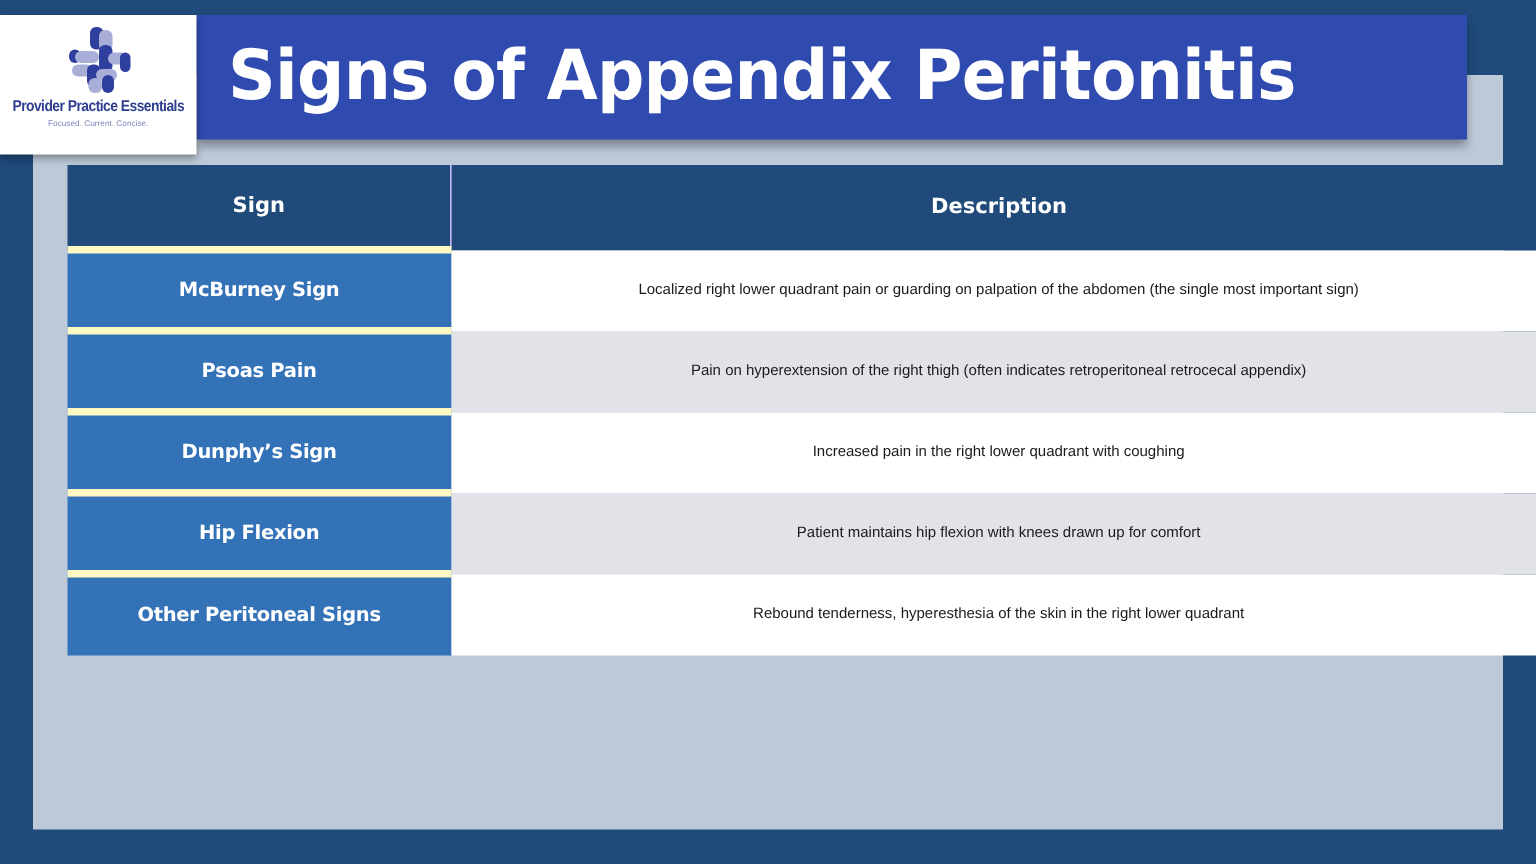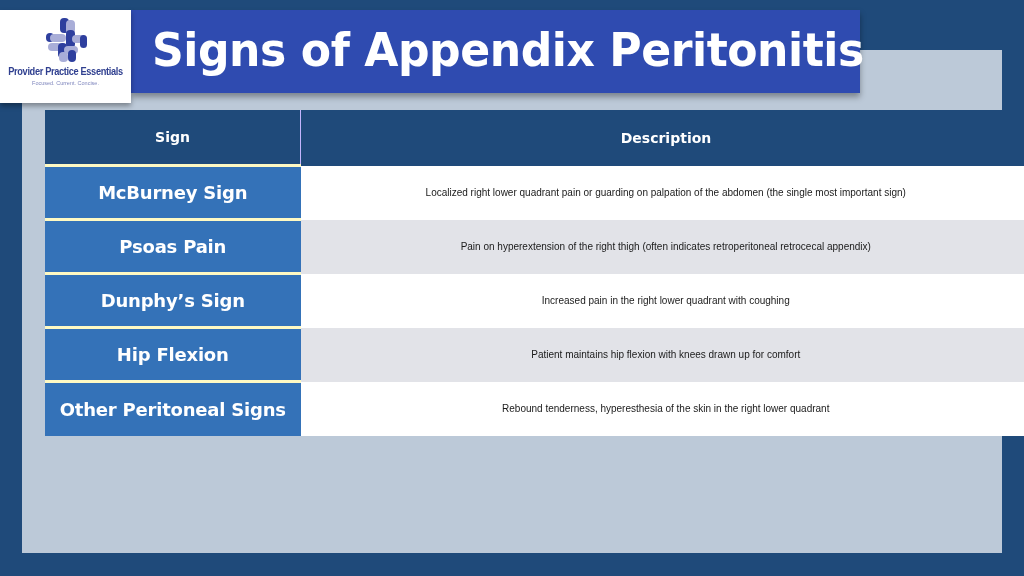--- a/index.html
+++ b/index.html
@@ -62,21 +62,21 @@
       text-align: center;
       font-family: "Liberation Sans", sans-serif;
       font-size: 5.5px;
       color: #7f86bd;
       white-space: nowrap;
     }
     .title-banner {
       position: absolute;
       left: 131px;
       top: 10px;
-      width: 729px;
+      width: 847px;
       height: 83px;
       background: #2f4bb0;
       box-shadow: 0 4px 6px rgba(0,0,0,0.35);
       z-index: 2;
     }
     .title-text {
       position: absolute;
       left: 21px;
       top: 10px;
       font-family: "DejaVu Sans", sans-serif;
@@ -115,22 +115,22 @@
       padding: 0 10px;
       text-align: center;
       vertical-align: middle;
       box-sizing: border-box;
     }
     .table td.sign-cell {
       background: #3472b8;
       color: #ffffff;
       font-family: "DejaVu Sans", sans-serif;
       font-weight: bold;
-      font-size: 18px;
-      border-top: 3px solid #fef9c3;
+      font-size: 13px;
+      border-top: 5px solid #fef9c3;
       letter-spacing: -0.2px;
     }
     .table td.desc-cell {
       font-family: "Liberation Sans", sans-serif;
       font-size: 10px;
       color: #1a1a1a;
       line-height: 21px;
     }
     .table tr.odd td.desc-cell { background: #ffffff; }
     .table tr.even td.desc-cell { background: #e2e3e8; }

